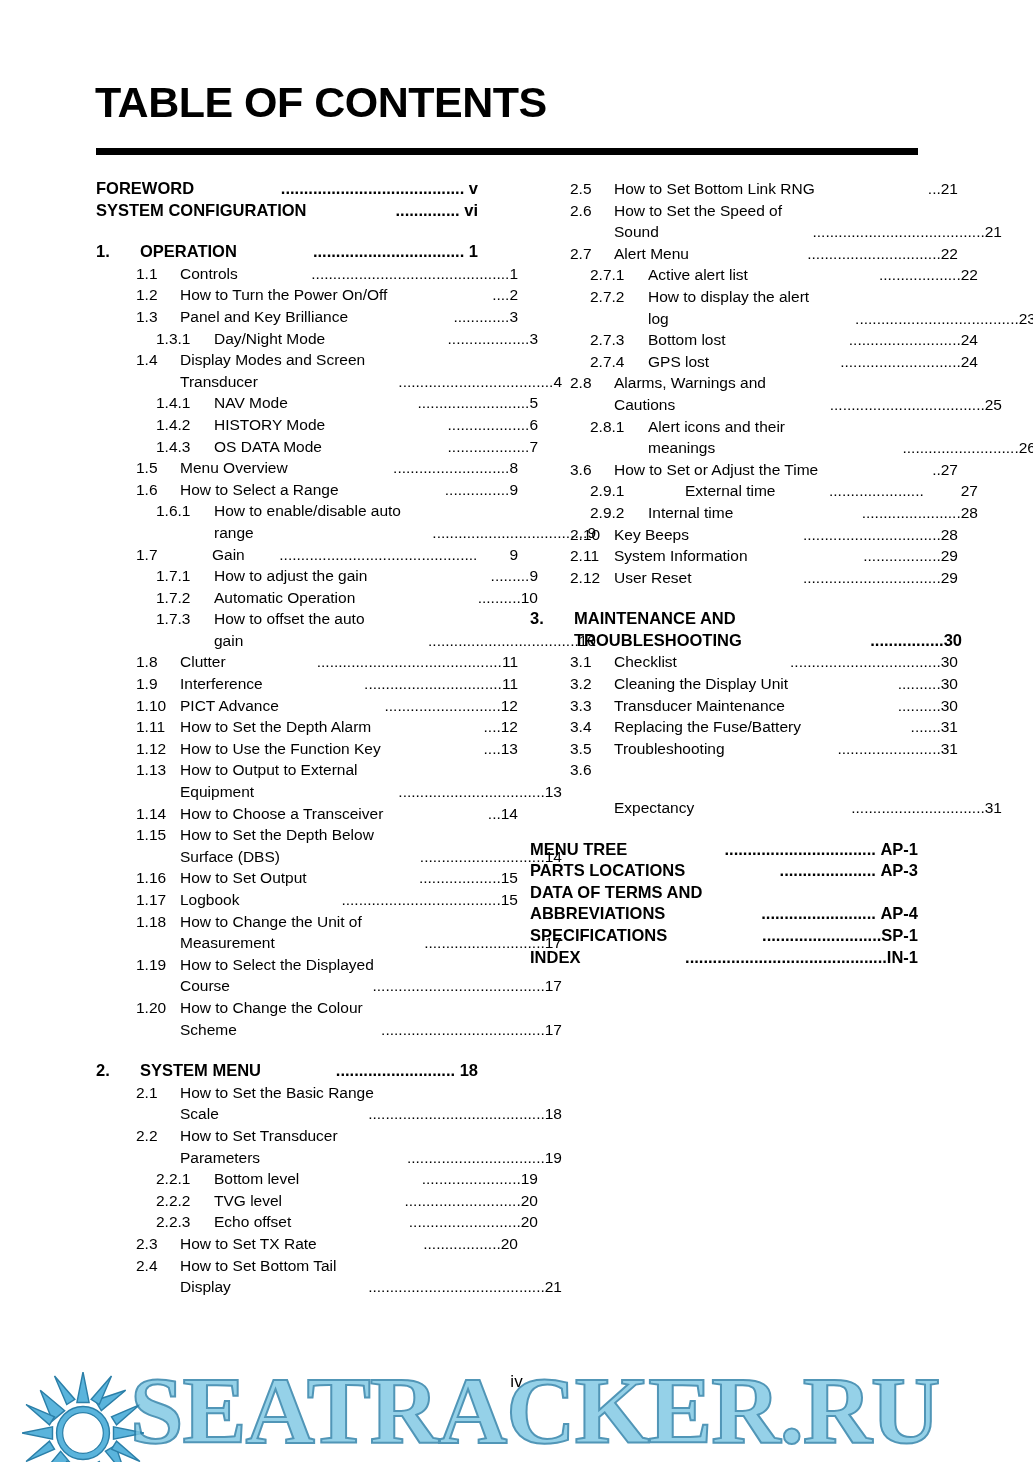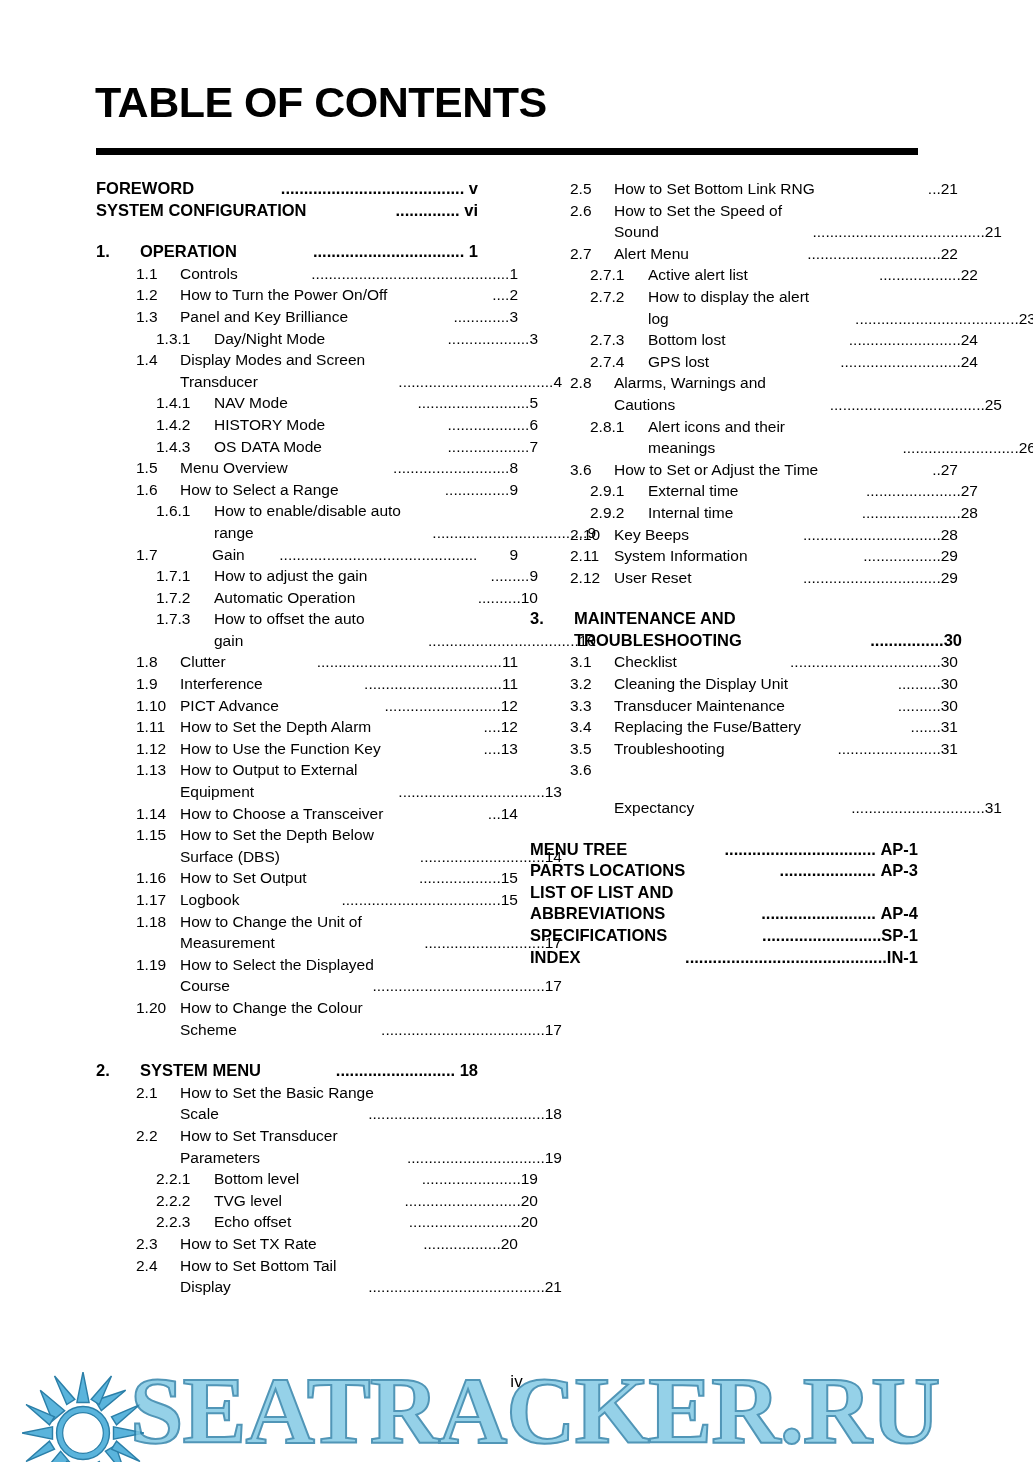--- a/index.html
+++ b/index.html
@@ -586,21 +586,21 @@
       </div>
       <div class="entry">
         <div class="row" style="padding-left: 40px;">
           <span class="num" style="flex: 0 0 44px;">3.6</span>
           <span class="txt">How to Set or Adjust the Time</span>
           <span class="lead" style="flex: 0 0 auto; white-space: pre; overflow: hidden;"> ..</span>
           <span class="pg">27</span>
         </div>
       </div>
       <div class="entry">
-        <div class="row" style="padding-left: 60px;">
+        <div class="row" style="padding-left: 60px; gap: 37px;">
           <span class="num" style="flex: 0 0 58px;">2.9.1</span>
           <span class="txt">External time</span>
           <span class="lead" style="flex: 0 0 auto; white-space: pre; overflow: hidden;">......................</span>
           <span class="pg">27</span>
         </div>
       </div>
       <div class="entry">
         <div class="row" style="padding-left: 60px;">
           <span class="num" style="flex: 0 0 58px;">2.9.2</span>
           <span class="txt">Internal time</span>
@@ -708,21 +708,21 @@
       </div>
       <div class="entry">
         <div class="row" style="padding-left: 0px; font-weight: bold; font-size: 16.5px;">
           <span class="txt">PARTS LOCATIONS</span>
           <span class="lead" style="flex: 0 0 auto; white-space: pre; overflow: hidden;">..................... </span>
           <span class="pg">AP-3</span>
         </div>
       </div>
       <div class="entry">
         <div class="row" style="padding-left: 0px; font-weight: bold; font-size: 16.5px;">
-          <span class="txt">LIST OF LIST AND</span>
+          <span class="txt">DATA OF TERMS AND</span>
         </div>
       </div>
       <div class="entry">
         <div class="row" style="padding-left: 0px; font-weight: bold; font-size: 16.5px;">
           <span class="txt">ABBREVIATIONS</span>
           <span class="lead" style="flex: 0 0 auto; white-space: pre; overflow: hidden;"> ......................... </span>
           <span class="pg">AP-4</span>
         </div>
       </div>
       <div class="entry">

